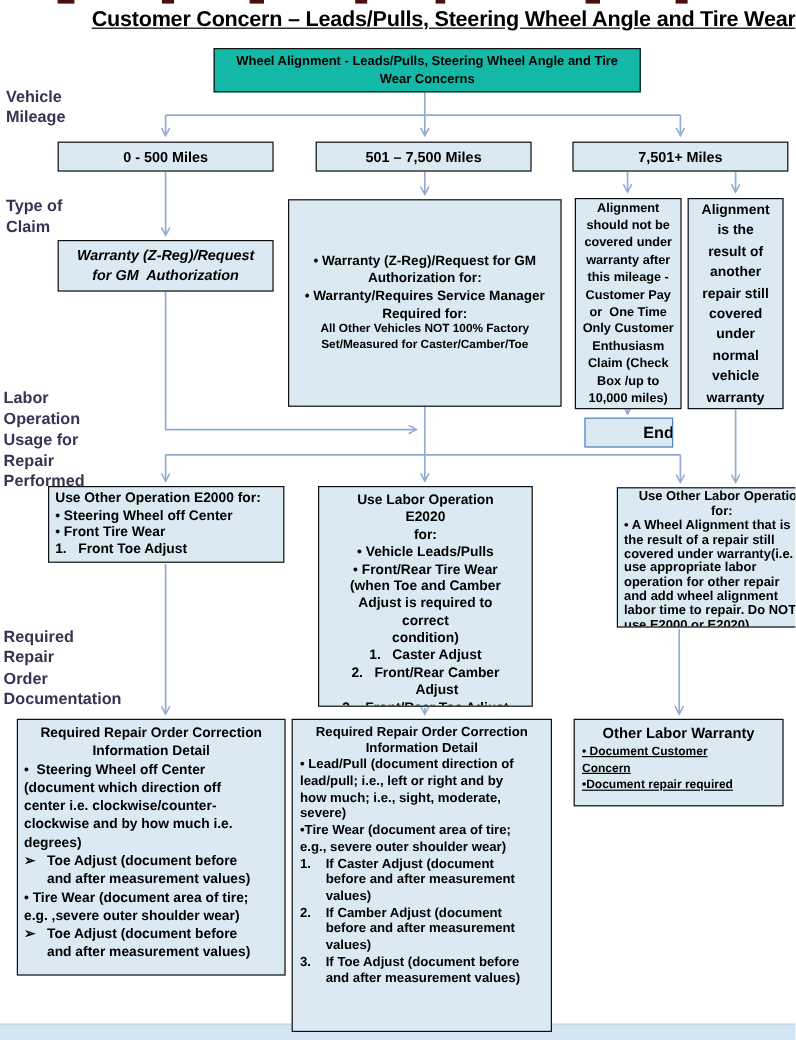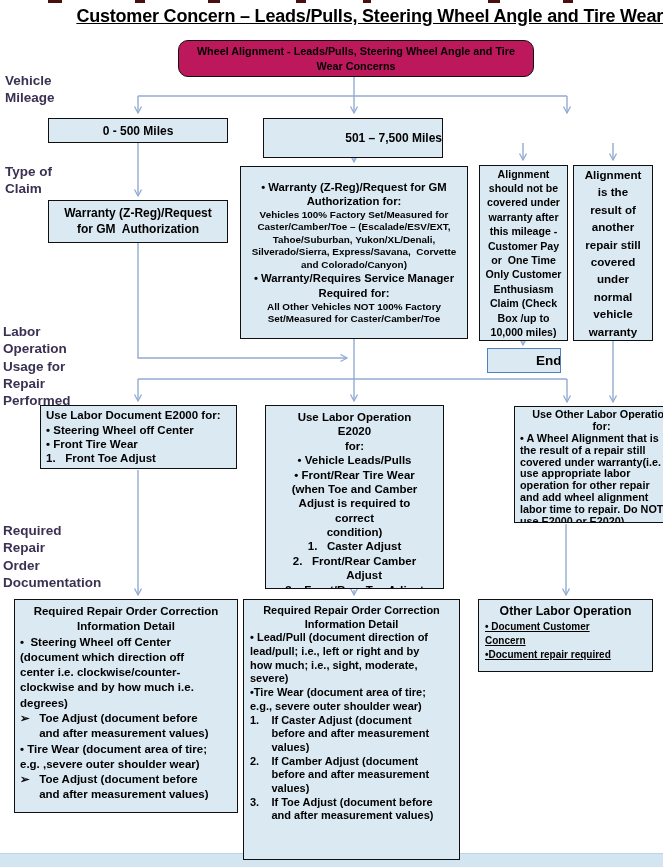--- a/index.html
+++ b/index.html
@@ -9,21 +9,21 @@
     overflow:hidden;
   }
   .title{
     position:absolute;top:6px;left:0;right:0;text-align:right;
     font-size:18px;text-decoration:underline;letter-spacing:-0.2px;z-index:2;
   }
   .node{
     position:absolute;background:#dbe9f2;border:1.4px solid #101010;
     box-sizing:border-box;z-index:2;overflow:hidden;
   }
-  .white{background:#be185d;border-radius:10px;}
+  .white{background:#14b8a6;}
   .endbox{border:1.6px solid #4f81bd;}
   .vc{display:flex;flex-direction:column;justify-content:center;}
   .tc{text-align:center;}
   .pw{white-space:pre-wrap;}
   .side{
     position:absolute;color:#3b3153;font-size:13.5px;line-height:1.28;
     white-space:pre-wrap;z-index:2;
   }
   .wires{position:absolute;left:0;top:0;z-index:1;}
   .band{position:absolute;left:0;top:853px;width:663px;height:14px;background:#d3e5f1;border-top:1px solid #bcd5e8;z-index:0;}
@@ -85,33 +85,29 @@
 Performed</div>
   <div class="side" style="left:3px;top:522px;">Required
 Repair
 Order
 Documentation</div>
 
   <div class="node white vc tc pw" style="left:178px;top:40px;width:356px;height:37px;font-size:10.8px;line-height:1.35;">Wheel Alignment - Leads/Pulls, Steering Wheel Angle and Tire
 Wear Concerns</div>
 
   <div class="node vc tc pw" style="left:48px;top:118px;width:180px;height:25px;font-size:12px;">0 - 500 Miles</div>
-  <div class="node vc tc pw" style="left:263px;top:118px;width:180px;height:40px;font-size:12px;text-align:right;">501 – 7,500 Miles</div>
-
-  <div class="node vc tc pw" style="left:48px;top:200px;width:180px;height:43px;font-size:12px;line-height:1.3;">Warranty (Z-Reg)/Request
+  <div class="node vc tc pw" style="left:263px;top:118px;width:180px;height:25px;font-size:12px;">501 – 7,500 Miles</div>
+  <div class="node vc tc pw" style="left:477px;top:118px;width:180px;height:25px;font-size:12px;">7,501+ Miles</div>
+
+  <div class="node vc tc pw" style="left:48px;top:200px;width:180px;height:43px;font-size:12px;line-height:1.3;font-style:italic;">Warranty (Z-Reg)/Request
 for GM  Authorization</div>
 
   <div class="node vc" style="left:240px;top:166px;width:228px;height:173px;padding:2px 4px;">
     <div class="tc pw" style="font-size:11.3px;line-height:1.3;">• Warranty (Z-Reg)/Request for GM
 Authorization for:</div>
-    <div class="tc pw" style="font-size:9.9px;line-height:1.26;">Vehicles 100% Factory Set/Measured for
-Caster/Camber/Toe – (Escalade/ESV/EXT,
-Tahoe/Suburban, Yukon/XL/Denali,
-Silverado/Sierra, Express/Savana,  Corvette
-and Colorado/Canyon)</div>
     <div class="tc pw" style="font-size:11.3px;line-height:1.3;">• Warranty/Requires Service Manager
 Required for:</div>
     <div class="tc pw" style="font-size:9.9px;line-height:1.26;">All Other Vehicles NOT 100% Factory
 Set/Measured for Caster/Camber/Toe</div>
   </div>
 
   <div class="node vc tc pw" style="left:479px;top:165px;width:89px;height:176px;font-size:10.6px;line-height:1.36;">Alignment
 should not be
 covered under
 warranty after
@@ -130,21 +126,21 @@
 repair still
 covered
 under
 normal
 vehicle
 warranty</div>
 
   <div class="node endbox vc tc pw" style="left:487px;top:348px;width:74px;height:25px;font-size:13.5px;padding-left:48px;">End</div>
 
   <div class="node vc" style="left:40px;top:405px;width:197px;height:64px;padding:3px 5px;">
-    <div class="pw" style="font-size:11.5px;line-height:1.26;">Use Labor Document E2000 for:</div>
+    <div class="pw" style="font-size:11.5px;line-height:1.26;">Use Other Operation E2000 for:</div>
     <div class="pw" style="font-size:11.5px;line-height:1.26;">• Steering Wheel off Center
 • Front Tire Wear
 1.   Front Toe Adjust</div>
   </div>
 
   <div class="node" style="left:265px;top:405px;width:179px;height:184px;padding:4px 16px;">
     <div class="tc pw" style="font-size:11.5px;line-height:1.25;">Use Labor Operation E2020
 for:</div>
     <div class="pw" style="font-size:11.5px;line-height:1.25;text-align:center;">• Vehicle Leads/Pulls
 • Front/Rear Tire Wear
@@ -199,19 +195,19 @@
        before and after measurement
        values)
 2.    If Camber Adjust (document
        before and after measurement
        values)
 3.    If Toe Adjust (document before
        and after measurement values)</div>
   </div>
 
   <div class="node" style="left:478px;top:599px;width:175px;height:73px;padding:3px 6px;">
-    <div class="tc pw" style="font-size:12.3px;line-height:1.38;">Other Labor Operation</div>
+    <div class="tc pw" style="font-size:12.3px;line-height:1.38;">Other Labor Warranty</div>
     <div class="pw" style="font-size:10px;line-height:1.38;text-decoration:underline;">• Document Customer
 Concern
 •Document repair required</div>
   </div>
 
 </div>
 
 </body></html>

